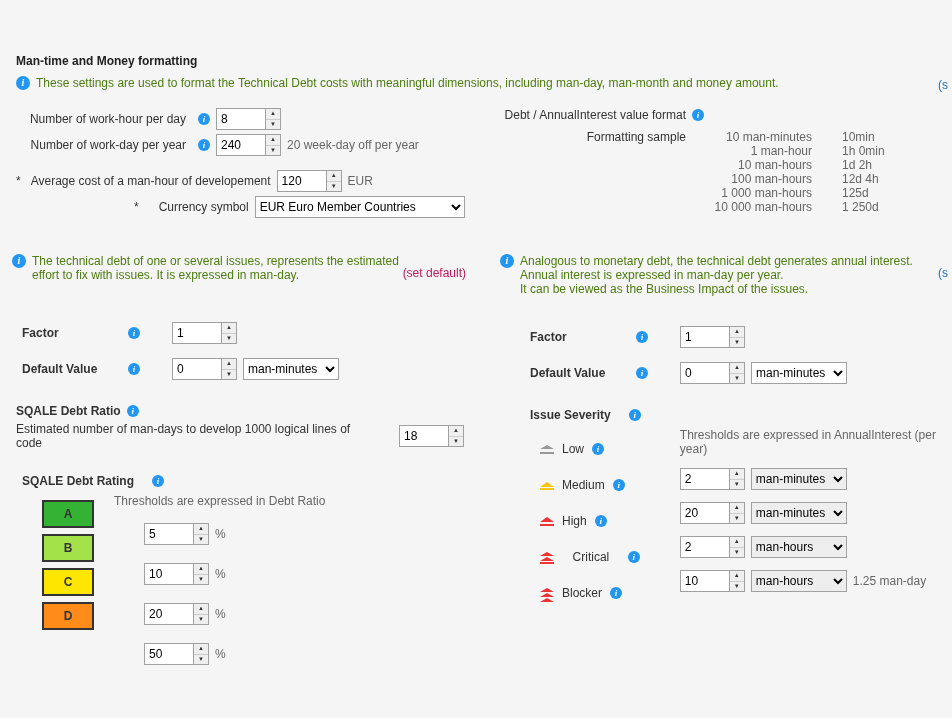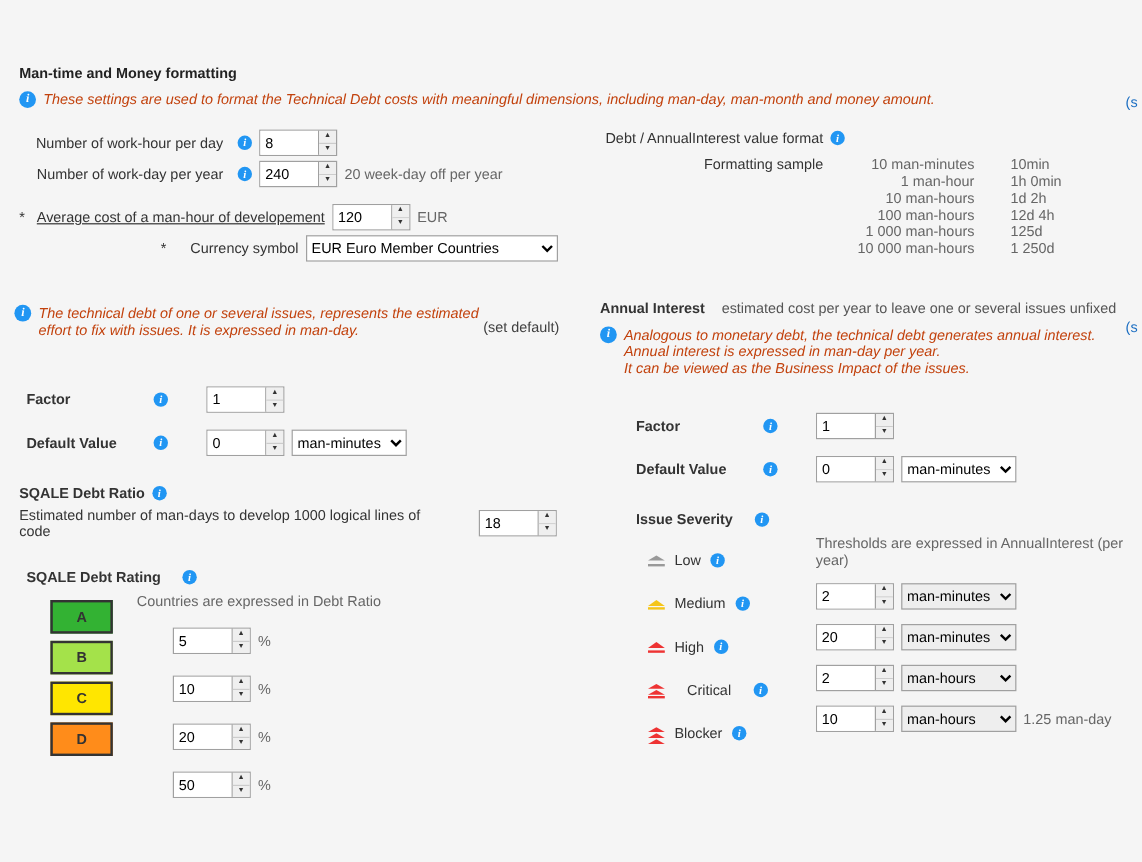--- a/index.html
+++ b/index.html
@@ -1,21 +1,21 @@
 <!DOCTYPE html>
 <html><head>
 <meta charset="utf-8">
 <style>
   html,body{margin:0;padding:0;font-family:"Segoe UI",Tahoma,Arial,sans-serif;font-size:12px;color:#333;background:#f5f5f5;}
   body{width:952px;height:718px;overflow:hidden;position:relative;}
   .section-title{font-weight:bold;font-size:12px;color:#222;}
   .info-icon{display:inline-block;width:14px;height:14px;border-radius:50%;background:#2196f3;color:#fff;font-weight:bold;font-size:10px;line-height:14px;text-align:center;vertical-align:middle;font-family:Georgia,serif;font-style:italic;}
   .info-icon.small{width:12px;height:12px;line-height:12px;font-size:9px;}
-  .desc{color:#c2410c;font-style:italic;}
-  .link{color:#404040;cursor:pointer;margin-left:19px;}
+  .desc{color:#4d7c0f;}
+  .link{color:#be185d;cursor:pointer;margin-left:19px;}
   .panel{position:absolute;left:0;right:0;}
   .row{display:flex;align-items:center;gap:6px;margin:4px 0;}
   .lbl{min-width:150px;text-align:right;padding-right:6px;}
   .spinner{display:inline-flex;align-items:stretch;border:1px solid #a0a0a0;background:#fff;height:20px;}
   .spinner input{border:0;width:40px;padding:0 4px;font-family:inherit;font-size:12px;outline:none;}
   .spinner.wide input{width:275px;}
   .spinbtns{display:flex;flex-direction:column;border-left:1px solid #a0a0a0;width:14px;}
   .spinbtns div{flex:1;font-size:6px;line-height:9px;text-align:center;background:#efefef;cursor:pointer;border-bottom:1px solid #ccc;}
   .spinbtns div:last-child{border-bottom:0;}
   select{height:22px;font-family:inherit;font-size:12px;border:1px solid #a0a0a0;background:#fff;}
@@ -77,21 +77,21 @@
             <input value="240" style="">
             <span class="spinbtns">
               <div>▲</div>
               <div>▼</div>
             </span>
           </span>
         <span class="muted">20 week-day off per year</span>
       </div>
       <div class="row" style="margin-top:14px;">
         <span class="ast">*</span>
-        <span style="min-width:222px;text-decoration:underline;">Average cost of a man-hour of developement</span>
+        <span style="min-width:222px;">Average cost of a man-hour of developement</span>
         <span class="spinner">
             <input value="120" style="">
             <span class="spinbtns">
               <div>▲</div>
               <div>▼</div>
             </span>
           </span>
         <span class="muted">EUR</span>
       </div>
       <div class="row">
@@ -197,21 +197,21 @@
         <span class="info-icon small">i</span>
       </div>
     <div style="display:flex;gap:50px;margin-top:6px;">
       <div id="rating-letters" style="margin-left:20px;">
           <div class="rating-badge" style="background: rgb(51, 178, 51);">A</div>
           <div class="rating-badge" style="background: rgb(164, 226, 74);">B</div>
           <div class="rating-badge" style="background: rgb(255, 230, 0);">C</div>
           <div class="rating-badge" style="background: rgb(255, 140, 26);">D</div>
         </div>
       <div>
-        <div class="muted" style="margin-bottom:8px;margin-left:-30px;">Countries are expressed in Debt Ratio</div>
+        <div class="muted" style="margin-bottom:8px;margin-left:-30px;">Thresholds are expressed in Debt Ratio</div>
         <div id="rating-values">
             <div class="row" style="height: 36px;">
               <span class="spinner">
                 <input value="5" style="">
                 <span class="spinbtns">
                   <div>▲</div>
                   <div>▼</div>
                 </span>
               </span> 
               <span class="muted">%</span>
@@ -246,24 +246,20 @@
               </span> 
               <span class="muted">%</span>
             </div>
           </div>
       </div>
     </div>
   </div>
 </div>
 
 <div class="col" style="top:246px;left:500px;right:0;padding:0 12px 0 0;box-sizing:border-box;">
-  <div class="row" style="gap:14px;">
-    <span class="subhead">Annual Interest</span>
-    <span class="light">estimated cost per year to leave one or several issues unfixed</span>
-  </div>
   <span class="rtlink" style="top:20px;">(s</span>
   <div class="row" style="align-items:flex-start;margin-top:8px;">
     <span class="info-icon">i</span>
     <div class="desc">
       <div>Analogous to monetary debt, the technical debt generates annual interest.</div>
       <div>Annual interest is expressed in man-day per year.</div>
       <div>It can be viewed as the Business Impact of the issues.</div>
     </div>
   </div>
 

